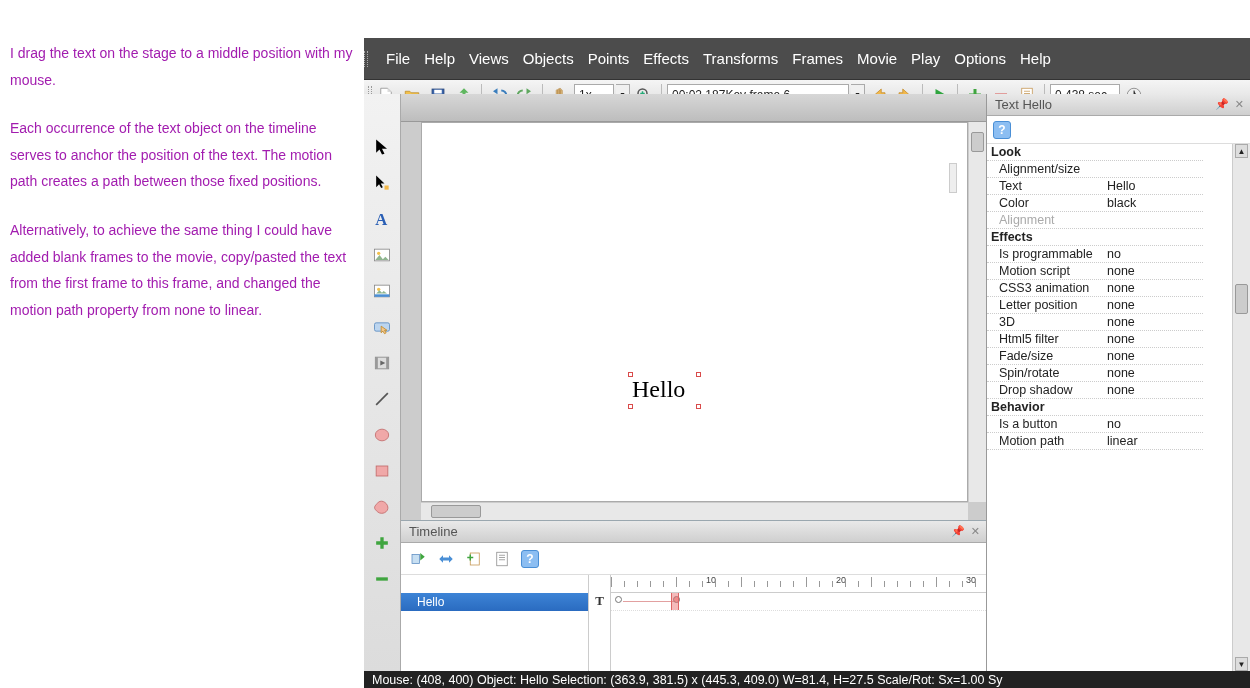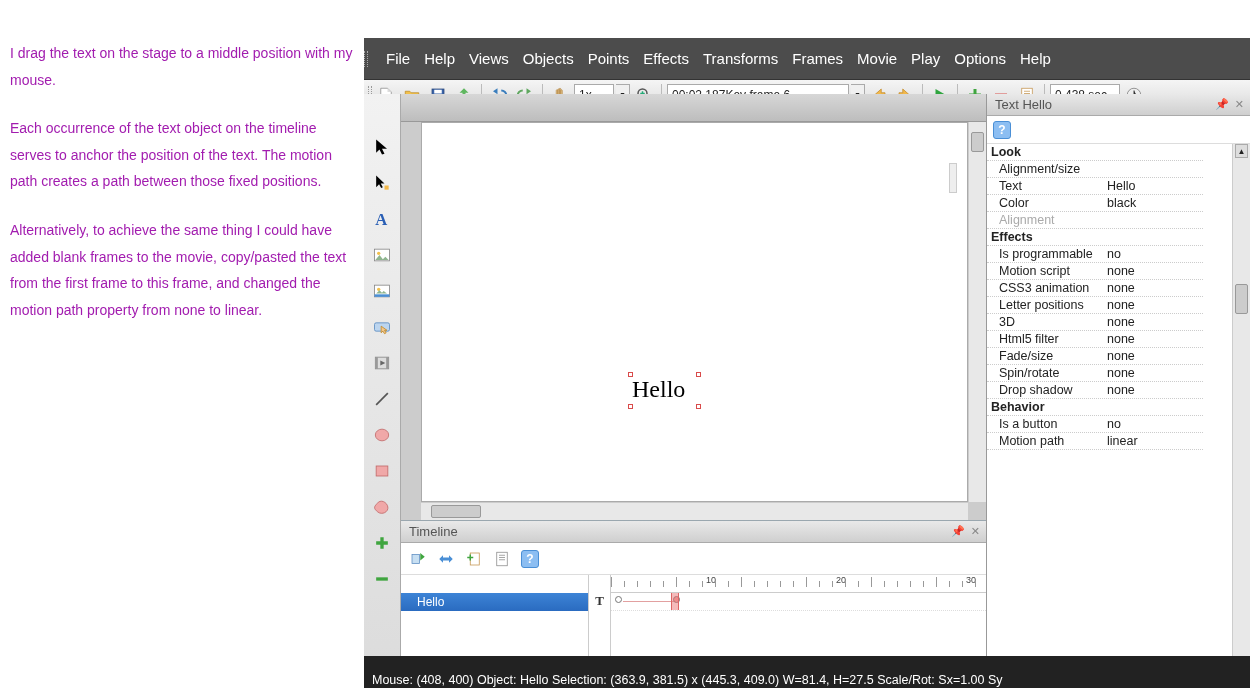--- a/index.html
+++ b/index.html
@@ -75,21 +75,21 @@
 #prop-table .sect { font-weight: bold; padding: 1px 4px; border-bottom: 1px dotted #ccc; }
 #prop-table .row { display: flex; border-bottom: 1px dotted #ccc; padding: 0 4px; height: 17px; align-items: center; }
 #prop-table .row.dis { color: #aaa; }
 #prop-table .row .k { width: 116px; padding-left: 8px; }
 #prop-table .row .v { flex: 1; }
 #prop-vscroll { position: absolute; right: 0; top: 0; bottom: 0; width: 18px; background: #e8e8e8; border-left: 1px solid #ccc; }
 #prop-vscroll .thumb { position: absolute; top: 140px; left: 2px; right: 2px; height: 30px; background: #ccc; border: 1px solid #999; border-radius: 2px; }
 #prop-vscroll .arr { position: absolute; left:2px; right:2px; height:14px; background:#ddd; border:1px solid #aaa; display:flex; align-items:center; justify-content:center; font-size:8px; }
 
 
-#statusbar { position: absolute; left: 0; right: 0; bottom: 0; height: 17px; background: #222; color: #fff; font-size: 12.5px; padding: 16px 8px; line-height: 17px; white-space: nowrap; overflow: hidden; }
+#statusbar { position: absolute; left: 0; right: 0; bottom: 0; height: 17px; background: #222; color: #fff; font-size: 12.5px; padding: 1px 8px; line-height: 17px; white-space: nowrap; overflow: hidden; }
 </style>
 </head>
 <body>
 
 <div id="doc-col">
   <p>I drag the text on the stage to a middle position with my mouse.</p>
   <p>Each occurrence of the text object on the timeline serves to anchor the position of the text. The motion path creates a path between those fixed positions.</p>
   <p>Alternatively, to achieve the same thing I could have added blank frames to the movie, copy/pasted the text from the first frame to this frame, and changed the motion path property from none to linear.</p>
 </div>
 
@@ -447,21 +447,21 @@
             </div>
           <div class="row">
               <span class="k">Motion script</span>
               <span class="v">none</span>
             </div>
           <div class="row">
               <span class="k">CSS3 animation</span>
               <span class="v">none</span>
             </div>
           <div class="row">
-              <span class="k">Letter positions</span>
+              <span class="k">Letter position</span>
               <span class="v">none</span>
             </div>
           <div class="row">
               <span class="k">3D</span>
               <span class="v">none</span>
             </div>
           <div class="row">
               <span class="k">Html5 filter</span>
               <span class="v">none</span>
             </div>

